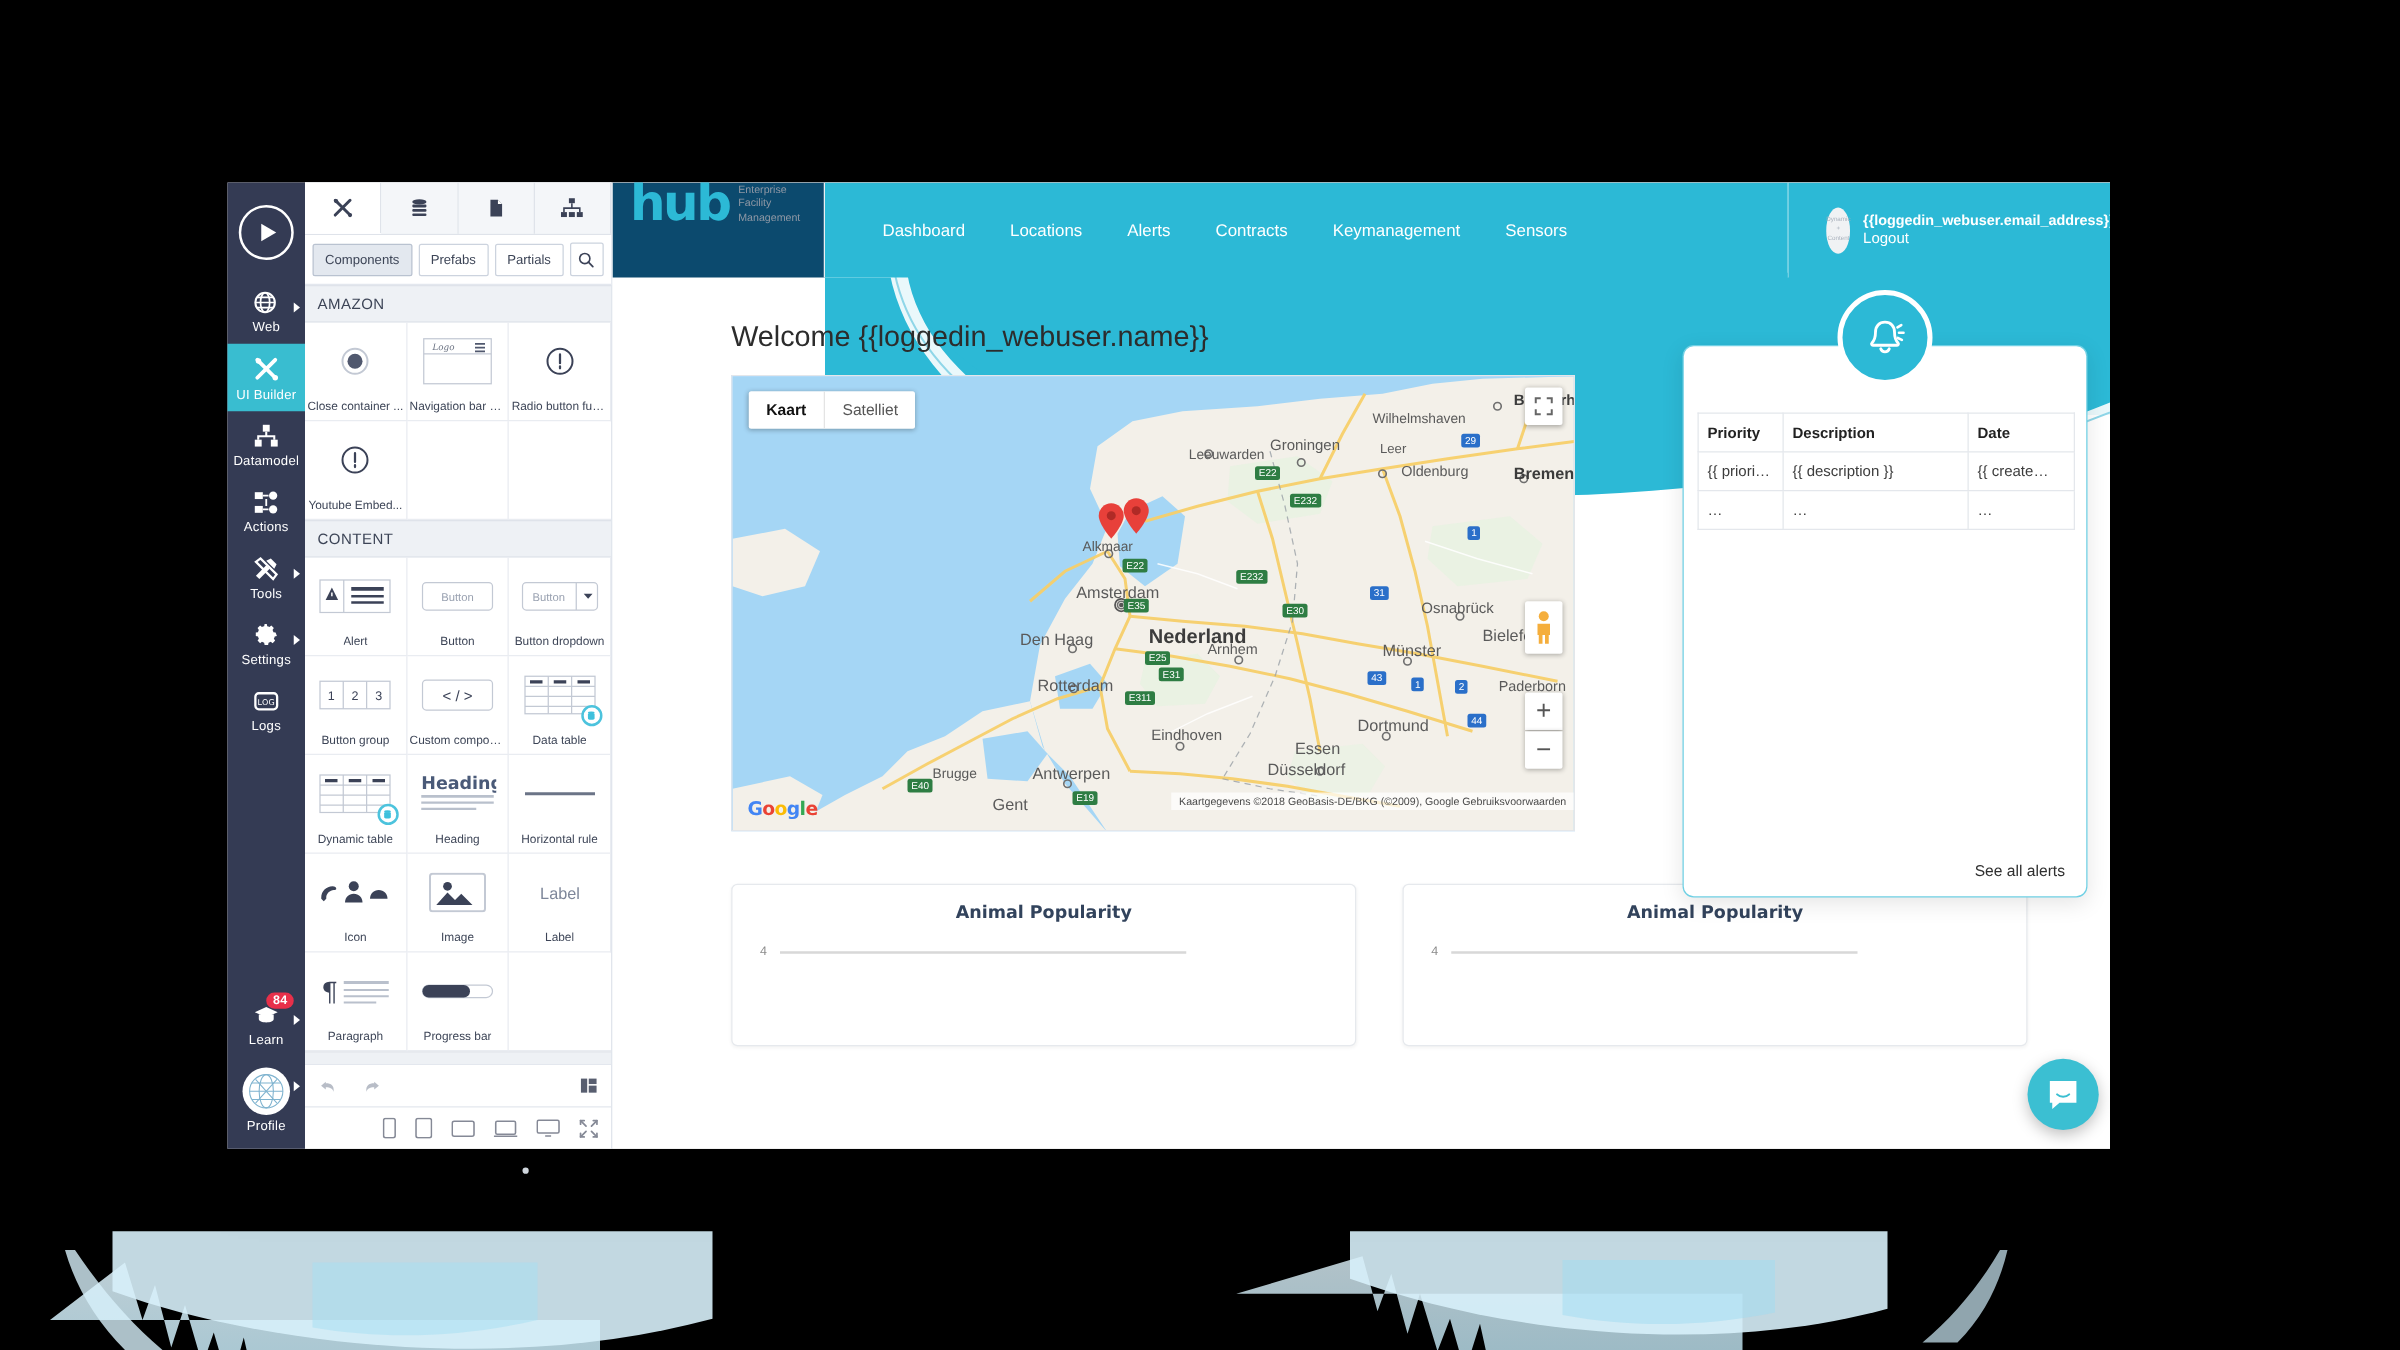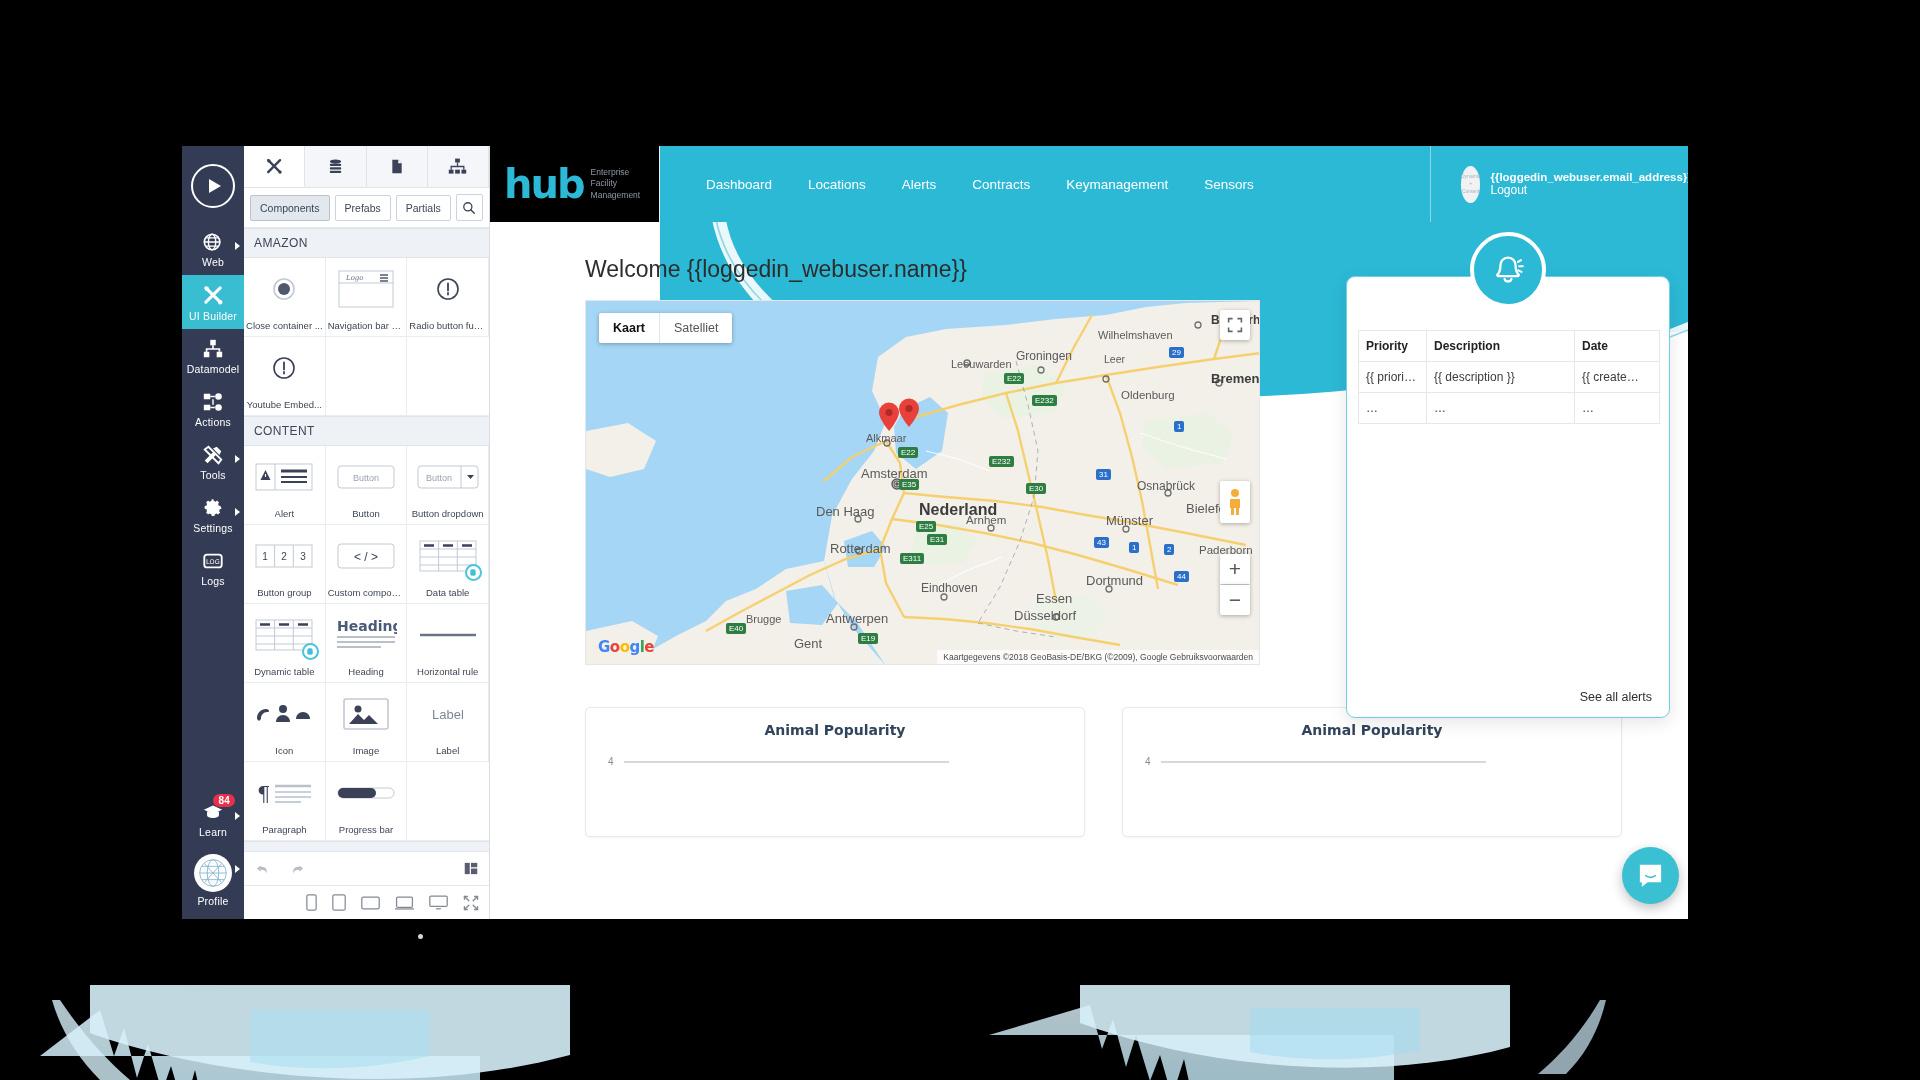--- a/index.html
+++ b/index.html
@@ -67,22 +67,22 @@
   .bld-foot { margin-top:auto; }
   .foot-row { display:flex; align-items:center; height:34px; padding:0 10px;
               border-top:1px solid #e3e7ee; }
   .foot-row.devices { justify-content:flex-end; gap:15px; }
   .mini { cursor:pointer; opacity:.62; }
 
   
   .preview { position:absolute; left:308px; top:0; right:0; bottom:0; background:#fff;
              overflow:hidden; }
   .topbar { display:flex; height:76px; position:relative; z-index:3; }
-  .logo-box { width:170px; display:flex; align-items:center; padding-left:14px;
-              background:#000000; border-right:1px solid #eceff3; }
+  .logo-box { width:170px; display:flex; padding-left:14px;
+              background:#0c4a6e; border-right:1px solid #eceff3; }
   .logo-hub { font-size:40px; font-weight:bold; color:#2cb9d6; letter-spacing:-2px;
               line-height:.85; font-family:"DejaVu Sans", sans-serif;}
   .logo-sub { font-size:8.5px; color:#8f98a5; line-height:1.35; margin-left:7px; }
   .navwrap { flex:1; background:#2cb9d6; display:flex; align-items:center;
              padding-left:46px; gap:36px; position:relative; }
   .navlink { color:#fff; font-size:13.5px; cursor:pointer; }
   .userbox { width:258px; background:#2cb9d6; border-left:1px solid rgba(255,255,255,.45);
              display:flex; align-items:center; padding-left:30px; gap:10px; }
   .avatar { width:37px;height:37px;border-radius:50%; background:#f0f2f4;
             display:flex;flex-direction:column;align-items:center;justify-content:center;
@@ -100,21 +100,21 @@
   .mapwrap { width:675px; height:365px; position:relative; border:1px solid #e3e6ea;
              overflow:hidden; background:#aadaff; }
   .mapctl { position:absolute; left:13px; top:12px; display:flex; background:#fff;
             border-radius:2px; box-shadow:0 1px 4px rgba(0,0,0,.3); overflow:hidden; }
   .mapctl div { padding:8px 14px; font-size:12.5px; cursor:pointer; color:#565656; }
   .mapctl div.on { color:#111; font-weight:bold; border-right:1px solid #e4e4e4; }
   .mapbtn { position:absolute; background:#fff; box-shadow:0 1px 4px rgba(0,0,0,.3);
             display:flex;align-items:center;justify-content:center;cursor:pointer;}
   .gwm { position:absolute; left:12px; bottom:8px; font-size:15px; font-weight:bold;
          letter-spacing:-.5px; font-family:"DejaVu Sans", sans-serif;}
-  .attrib { position:absolute; right:0; bottom:0; background:rgba(255,255,255,.72);
+  .attrib { position:absolute; right:0; bottom:16px; background:rgba(255,255,255,.72);
             font-size:8.5px; color:#4a4a4a; padding:2px 6px; }
   .mlabel { position:absolute; font-family:"Liberation Sans",sans-serif; color:#4a4a4a;
             white-space:nowrap; pointer-events:none; }
   .pin { position:absolute; width:22px;height:30px; }
 
   .dash-title { font-size:19px; color:#2c2c2c; margin:37px 0 0 0; }
   .cards { display:flex; gap:37px; margin-top:42px; }
   .card { width:500px; height:130px; border:1px solid #e6e9ed; border-radius:5px;
           background:#fff; box-shadow:0 1px 3px rgba(0,0,0,.05); padding-top:14px;
           position:relative; }
@@ -726,21 +726,21 @@
           <circle cx="311" cy="183" r="5" fill="none" stroke="#555" stroke-width="1.4"></circle>
           <circle cx="311" cy="183" r="1.8" fill="#555"></circle>
         </svg>
 
         <div id="map-labels">
             <div class="mlabel" style="left: 625px; top: 12px; font-size: 12px; font-weight: bold; color: rgb(60, 60, 60);">Bremerhave</div>
             <div class="mlabel" style="left: 512px; top: 28px; font-size: 11px; font-weight: normal; color: rgb(90, 90, 90);">Wilhelmshaven</div>
             <div class="mlabel" style="left: 365px; top: 57px; font-size: 11px; font-weight: normal; color: rgb(90, 90, 90);">Leeuwarden</div>
             <div class="mlabel" style="left: 430px; top: 48px; font-size: 12px; font-weight: normal; color: rgb(90, 90, 90);">Groningen</div>
             <div class="mlabel" style="left: 518px; top: 52px; font-size: 10.5px; font-weight: normal; color: rgb(90, 90, 90);">Leer</div>
-            <div class="mlabel" style="left: 535px; top: 88px; font-size: 11.5px; font-weight: normal; color: rgb(90, 90, 90);">Oldenburg</div>
+            <div class="mlabel" style="left: 535px; top: 71px; font-size: 11.5px; font-weight: normal; color: rgb(90, 90, 90);">Oldenburg</div>
             <div class="mlabel" style="left: 625px; top: 70px; font-size: 13px; font-weight: bold; color: rgb(60, 60, 60);">Bremen</div>
             <div class="mlabel" style="left: 280px; top: 131px; font-size: 11px; font-weight: normal; color: rgb(90, 90, 90);">Alkmaar</div>
             <div class="mlabel" style="left: 275px; top: 165px; font-size: 13px; font-weight: normal; color: rgb(90, 90, 90);">Amsterdam</div>
             <div class="mlabel" style="left: 551px; top: 178px; font-size: 12px; font-weight: normal; color: rgb(90, 90, 90);">Osnabrück</div>
             <div class="mlabel" style="left: 333px; top: 200px; font-size: 16px; font-weight: bold; color: rgb(60, 60, 60);">Nederland</div>
             <div class="mlabel" style="left: 230px; top: 203px; font-size: 13px; font-weight: normal; color: rgb(90, 90, 90);">Den Haag</div>
             <div class="mlabel" style="left: 380px; top: 213px; font-size: 11.5px; font-weight: normal; color: rgb(90, 90, 90);">Arnhem</div>
             <div class="mlabel" style="left: 520px; top: 212px; font-size: 13px; font-weight: normal; color: rgb(90, 90, 90);">Münster</div>
             <div class="mlabel" style="left: 600px; top: 200px; font-size: 13px; font-weight: normal; color: rgb(90, 90, 90);">Bielefeld</div>
             <div class="mlabel" style="left: 244px; top: 240px; font-size: 13px; font-weight: normal; color: rgb(90, 90, 90);">Rotterdam</div>

